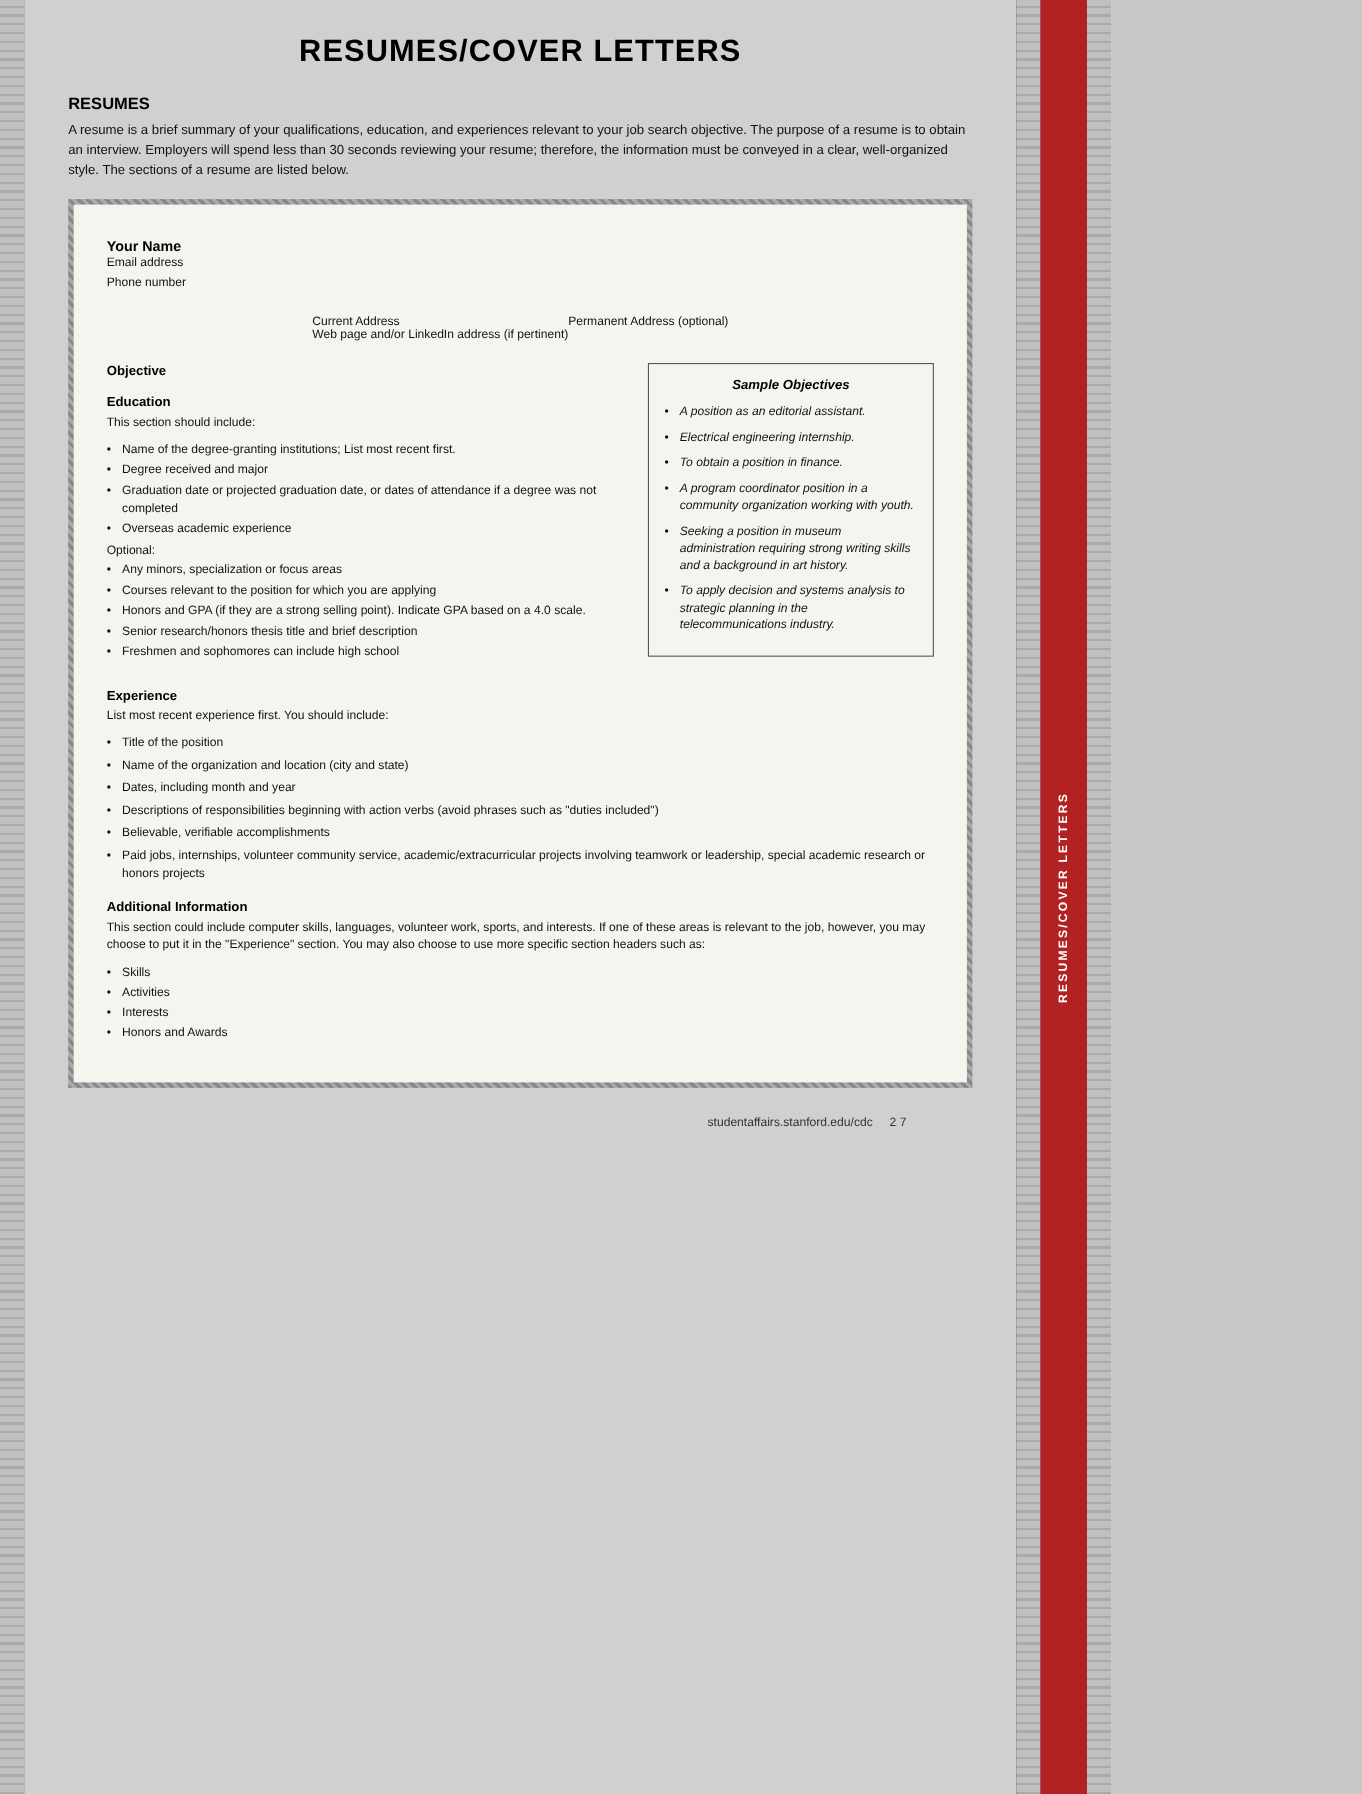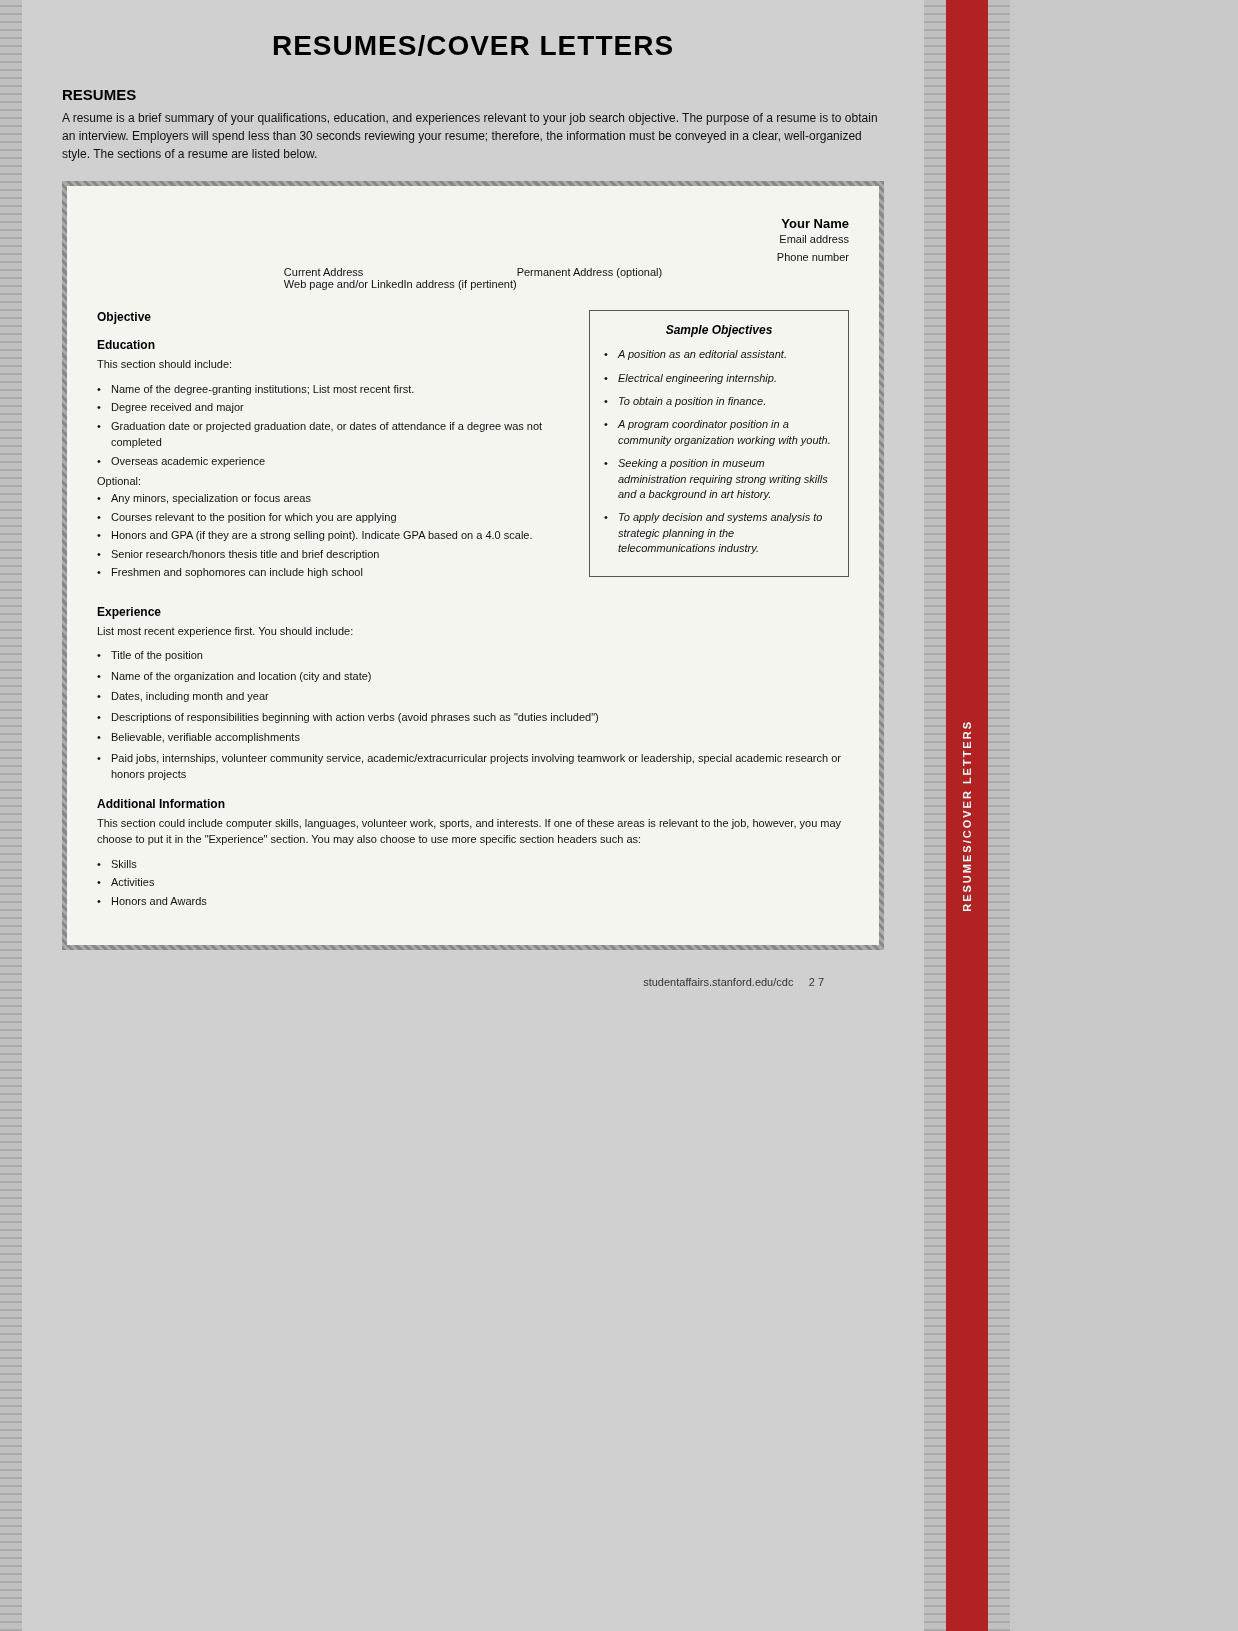--- a/index.html
+++ b/index.html
@@ -63,21 +63,22 @@
     }
 
     .resume-inner {
       background: #f5f5f0;
       padding: 30px 30px 30px 30px;
       position: relative;
     }
 
     
     .resume-header {
-      text-align: right;
+      text-align: left;
+      margin-bottom: 20px;
     }
 
     .resume-name {
       font-weight: bold;
       font-size: 13px;
       color: #000;
     }
 
     .resume-contact {
       font-size: 11px;
@@ -330,20 +331,21 @@
             <li>Paid jobs, internships, volunteer community service, academic/extracurricular projects involving teamwork or leadership, special academic research or honors projects</li>
           </ul>
         </div>
 
         <div class="resume-bottom-full" style="margin-top:14px;">
           <div class="resume-section-title">Additional Information</div>
           <div class="resume-section-text">This section could include computer skills, languages, volunteer work, sports, and interests. If one of these areas is relevant to the job, however, you may choose to put it in the "Experience" section. You may also choose to use more specific section headers such as:</div>
           <ul class="bullet-list">
             <li>Skills</li>
             <li>Activities</li>
+            <li>Interests</li>
             <li>Honors and Awards</li>
           </ul>
         </div>
 
       </div>
     </div>
 
     <div class="footer">
       <span>studentaffairs.stanford.edu/cdc</span>
       &nbsp;&nbsp;&nbsp;

